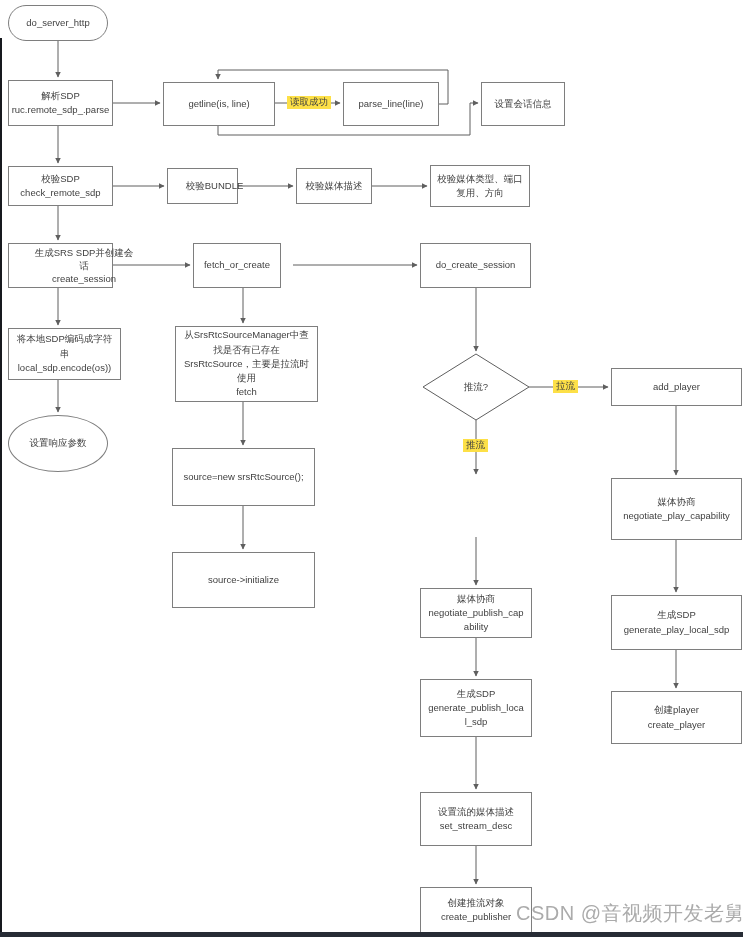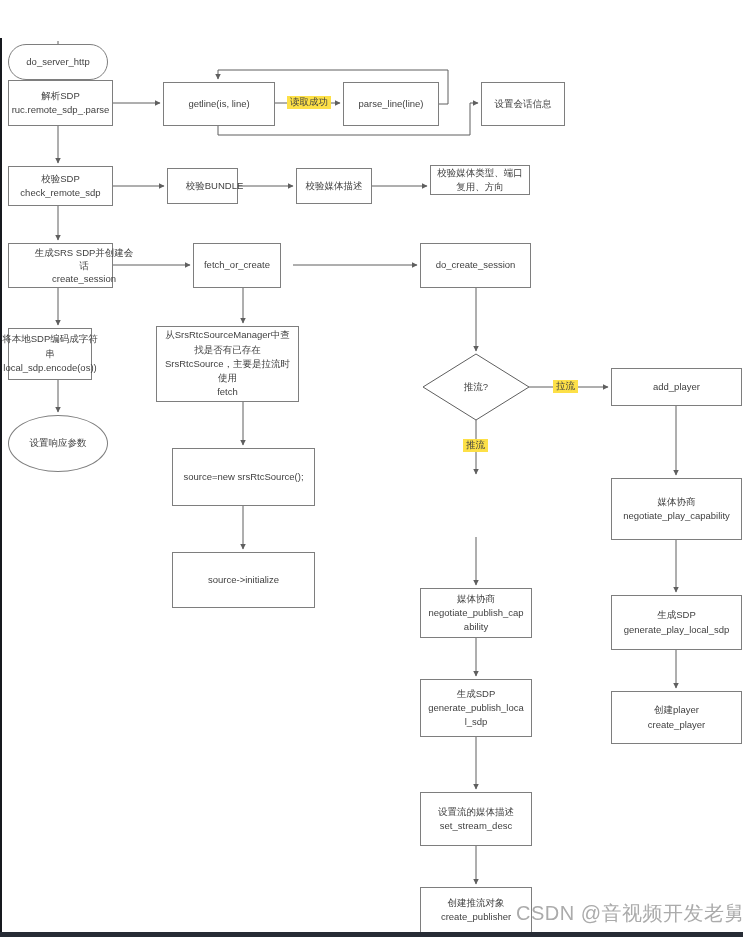--- a/index.html
+++ b/index.html
@@ -17,21 +17,21 @@
     background:#ffffff;
     color:#3f3f3f;
     font-size:9.5px;
     line-height:1.5;
     display:flex;
     align-items:center;
     justify-content:center;
     text-align:center;
     white-space:pre;
   }
-  .oval-start{border-radius:18px;margin-top:39px;}
+  .oval-start{border-radius:18px;}
   .oval-end{border-radius:50%;}
   .no-border{border:none;background:transparent;}
   #edges{position:absolute;left:0;top:0;}
   .edge-label{
     position:absolute;
     background:#fde047;
     color:#3f3f3f;
     font-size:9.5px;
     padding:0 3px;
     white-space:nowrap;
@@ -108,36 +108,36 @@
 
   <div class="node" style="left:481px;top:82px;width:84px;height:44px;">设置会话信息</div>
 
   <div class="node" style="left:8px;top:166px;width:105px;height:40px;">校验SDP
 check_remote_sdp</div>
 
   <div class="node" style="left:167px;top:168px;width:71px;height:36px;padding-left:24px;">校验BUNDLE</div>
 
   <div class="node" style="left:296px;top:168px;width:76px;height:36px;">校验媒体描述</div>
 
-  <div class="node" style="left:430px;top:165px;width:100px;height:30px;">校验媒体类型、端口
+  <div class="node" style="left:430px;top:165px;width:100px;height:42px;">校验媒体类型、端口
 复用、方向</div>
 
   <div class="node" style="left:8px;top:243px;width:105px;height:45px;line-height:1.4;padding-left:47px;">生成SRS SDP并创建会
 话
 create_session</div>
 
   <div class="node" style="left:193px;top:243px;width:88px;height:45px;">fetch_or_create</div>
 
   <div class="node" style="left:420px;top:243px;width:111px;height:45px;">do_create_session</div>
 
-  <div class="node" style="left:8px;top:328px;width:84px;height:52px;line-height:1.55;">将本地SDP编码成字符
+  <div class="node" style="left:8px;top:328px;width:113px;height:52px;line-height:1.55;">将本地SDP编码成字符
 串
 local_sdp.encode(os))</div>
 
-  <div class="node" style="left:156px;top:326px;width:143px;height:76px;line-height:1.5;">从SrsRtcSourceManager中查
+  <div class="node" style="left:175px;top:326px;width:143px;height:76px;line-height:1.5;">从SrsRtcSourceManager中查
 找是否有已存在
 SrsRtcSource，主要是拉流时
 使用
 fetch</div>
 
   <div class="node no-border" style="left:430px;top:377px;width:92px;height:20px;">推流?</div>
 
   <div class="node" style="left:611px;top:368px;width:131px;height:38px;">add_player</div>
 
   <div class="node oval-end" style="left:8px;top:415px;width:100px;height:57px;">设置响应参数</div>

